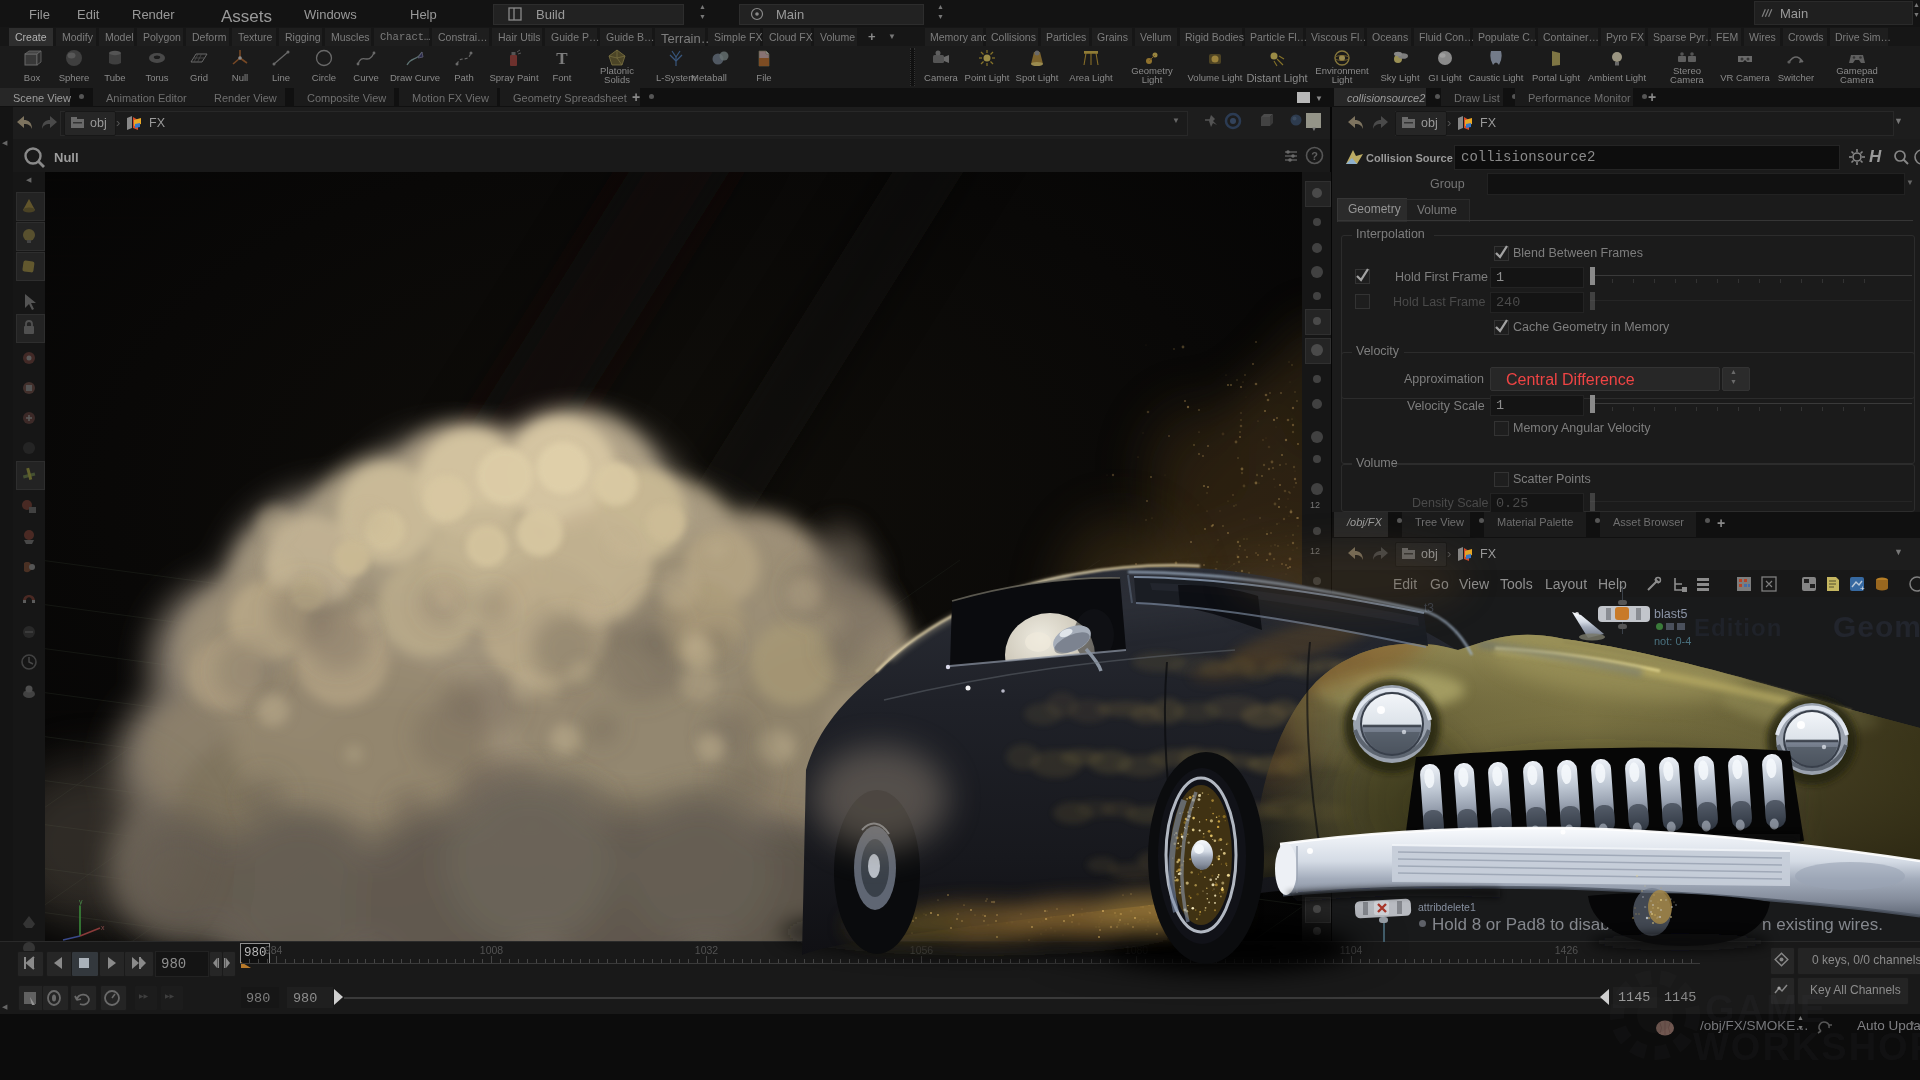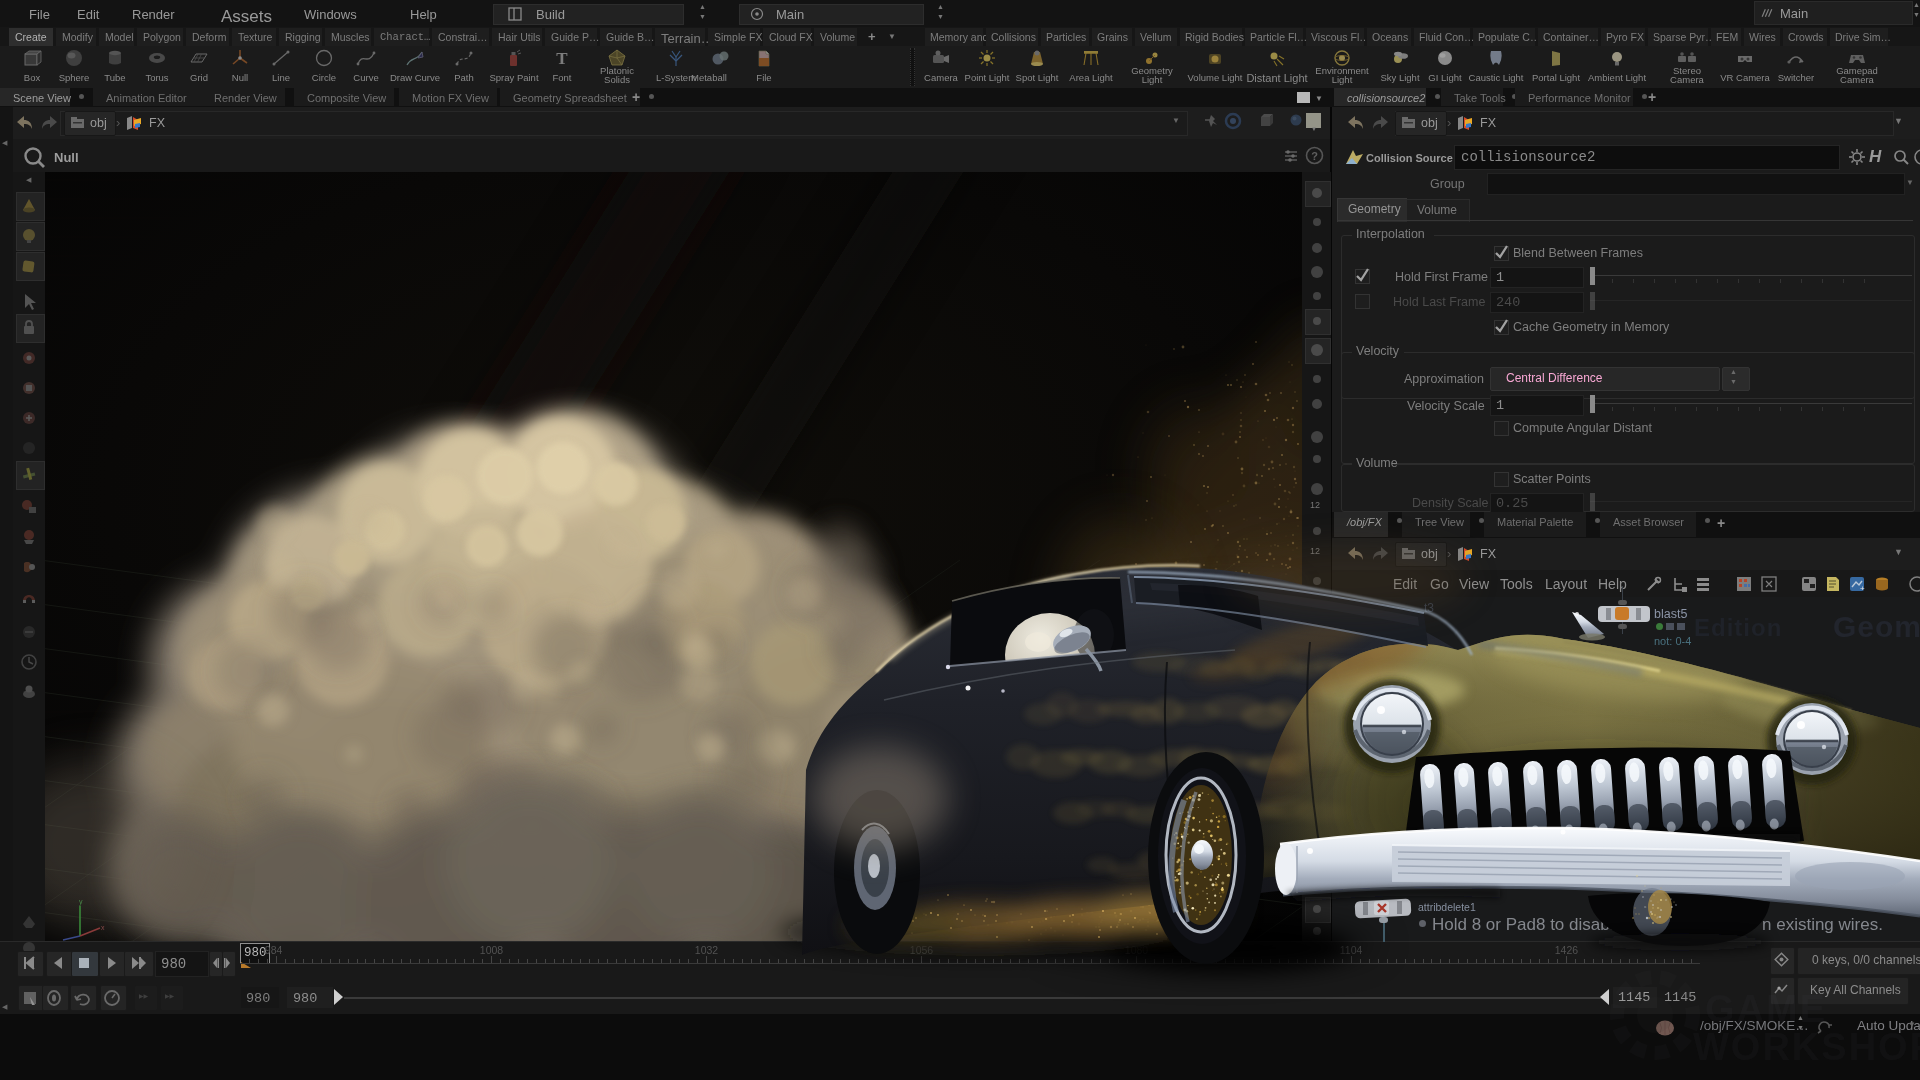--- a/index.html
+++ b/index.html
@@ -429,21 +429,21 @@
 <div class="a" style="left:500px;top:88px;width:140px;height:18px;background:#1b1b1b;"></div>
 <div class="txt" style="left:513px;top:92px;font-size:11px;color:#6f6f6f;">Geometry Spreadsheet</div>
 <div class="txt" style="left:649px;top:94px;width:5px;height:5px;border-radius:50%;background:#555;"></div>
 <div class="txt" style="left:632px;top:89px;font-size:14px;color:#8a8a8a;font-weight:bold;">+</div>
 <div class="a" style="left:1297px;top:92px;width:13px;height:11px;background:#b8b8b8;"></div>
 <div class="txt" style="left:1315px;top:94px;font-size:8px;color:#888;">▼</div>
 <div class="a" style="left:1334px;top:88px;width:92px;height:18px;background:#272727;"></div>
 <div class="txt" style="left:1347px;top:92px;font-size:11px;color:#9d9d9d;font-style:italic;">collisionsource2</div>
 <div class="txt" style="left:1435px;top:94px;width:5px;height:5px;border-radius:50%;background:#555;"></div>
 <div class="a" style="left:1441px;top:88px;width:62px;height:18px;background:#1b1b1b;"></div>
-<div class="txt" style="left:1454px;top:92px;font-size:11px;color:#6f6f6f;">Take Tools</div>
+<div class="txt" style="left:1454px;top:92px;font-size:11px;color:#6f6f6f;">Draw List</div>
 <div class="txt" style="left:1512px;top:94px;width:5px;height:5px;border-radius:50%;background:#555;"></div>
 <div class="a" style="left:1515px;top:88px;width:118px;height:18px;background:#1b1b1b;"></div>
 <div class="txt" style="left:1528px;top:92px;font-size:11px;color:#6f6f6f;">Performance Monitor</div>
 <div class="txt" style="left:1642px;top:94px;width:5px;height:5px;border-radius:50%;background:#555;"></div>
 <div class="txt" style="left:1648px;top:89px;font-size:14px;color:#8a8a8a;font-weight:bold;">+</div>
 <div class="a" style="left:60px;top:111px;width:1126px;height:23px;background:#1b1b1b;border:1px solid #282828;"></div>
 <div class="txt" style="left:1172px;top:116px;font-size:8px;color:#666;">▼</div>
 <svg class="a" style="left:14px;top:114px" width="22" height="18" viewBox="0 0 22 18">
       <path d="M10 2 3 8 10 14 10 10 C15 10 17 12 18 15 C18 8 14 6 10 6Z" fill="#7d735f"></path>
     </svg>
@@ -770,21 +770,21 @@
 <div class="a" style="left:1494px;top:320px;width:13px;height:13px;background:#1e1e1e;border:1px solid #333;"></div>
 <svg class="a" style="left:1492px;top:317px" width="20" height="20" viewBox="0 0 20 20">
       <path d="M4 10 8 14 15 3" fill="none" stroke="#a2a2a2" stroke-width="2.3"></path>
     </svg>
 <div class="txt" style="left:1513px;top:320px;font-size:12.5px;color:#7e7e7e;">Cache Geometry in Memory</div>
 <div class="a" style="left:1341px;top:352px;width:572px;height:110px;border:1px solid #2c2c2c;border-radius:3px;"></div>
 <div class="a" style="left:1352px;top:345px;width:52px;height:13px;background:#1b1b1b;"></div>
 <div class="txt" style="left:1356px;top:344px;font-size:12.5px;color:#7e7e7e;">Velocity</div>
 <div class="txt" style="left:1404px;top:372px;font-size:12.5px;color:#7e7e7e;">Approximation</div>
 <div class="a" style="left:1490px;top:367px;width:228px;height:22px;background:#272727;border:1px solid #333;border-radius:2px;"></div>
-<div class="txt" style="left:1506px;top:371px;font-size:12px;color:#f9a8d4;">Central Difference</div>
+<div class="txt" style="left:1506px;top:371px;font-size:16px;color:#ef4444;">Central Difference</div>
 <div class="a" style="left:1722px;top:367px;width:26px;height:22px;background:#2b2b2b;border:1px solid #333;border-radius:2px;"></div>
 <div class="txt" style="left:1730px;top:368px;font-size:7px;color:#6a6a6a;">▲</div>
 <div class="txt" style="left:1730px;top:378px;font-size:7px;color:#6a6a6a;">▼</div>
 <div class="txt" style="left:1407px;top:399px;font-size:12.5px;color:#7e7e7e;">Velocity Scale</div>
 <div class="a" style="left:1490px;top:395px;width:92px;height:19px;background:#141414;border:1px solid #232323;"></div>
 <div class="txt mono" style="left:1496px;top:398px;font-size:13.5px;color:#8e8e8e;">1</div>
 <div class="a" style="left:1590px;top:403px;width:322px;height:1px;background:#3a3a3a;opacity:1"></div>
 <div class="a" style="left:1590px;top:395px;width:5px;height:18px;background:#8a8a8a;opacity:1"></div>
 <div class="a" style="left:1612px;top:407px;width:1px;height:4px;background:#333"></div>
     <div class="a" style="left:1633px;top:407px;width:1px;height:4px;background:#333"></div>
@@ -793,21 +793,21 @@
     <div class="a" style="left:1696px;top:407px;width:1px;height:4px;background:#333"></div>
     <div class="a" style="left:1717px;top:407px;width:1px;height:4px;background:#333"></div>
     <div class="a" style="left:1738px;top:407px;width:1px;height:4px;background:#333"></div>
     <div class="a" style="left:1759px;top:407px;width:1px;height:4px;background:#333"></div>
     <div class="a" style="left:1780px;top:407px;width:1px;height:4px;background:#333"></div>
     <div class="a" style="left:1801px;top:407px;width:1px;height:4px;background:#333"></div>
     <div class="a" style="left:1822px;top:407px;width:1px;height:4px;background:#333"></div>
     <div class="a" style="left:1843px;top:407px;width:1px;height:4px;background:#333"></div>
     <div class="a" style="left:1864px;top:407px;width:1px;height:4px;background:#333"></div>
 <div class="a" style="left:1494px;top:421px;width:13px;height:13px;background:#1e1e1e;border:1px solid #333;"></div>
-<div class="txt" style="left:1513px;top:421px;font-size:12.5px;color:#7e7e7e;">Compute Angular Distant</div>
+<div class="txt" style="left:1513px;top:421px;font-size:12.5px;color:#7e7e7e;">Memory Angular Velocity</div>
 <div class="a" style="left:1341px;top:464px;width:572px;height:46px;border:1px solid #2c2c2c;border-radius:3px;"></div>
 <div class="a" style="left:1352px;top:457px;width:42px;height:13px;background:#1b1b1b;"></div>
 <div class="txt" style="left:1356px;top:456px;font-size:12.5px;color:#7e7e7e;">Volume</div>
 <div class="a" style="left:1494px;top:472px;width:13px;height:13px;background:#1e1e1e;border:1px solid #333;"></div>
 <div class="txt" style="left:1513px;top:472px;font-size:12.5px;color:#7e7e7e;">Scatter Points</div>
 <div class="txt" style="left:1412px;top:496px;font-size:12.5px;color:#4a4a4a;">Density Scale</div>
 <div class="a" style="left:1490px;top:493px;width:92px;height:19px;background:#141414;border:1px solid #232323;"></div>
 <div class="txt mono" style="left:1496px;top:496px;font-size:13.5px;color:#4a4a4a;">0.25</div>
 <div class="a" style="left:1590px;top:501px;width:322px;height:1px;background:#3a3a3a;opacity:0.35"></div>
 <div class="a" style="left:1590px;top:493px;width:5px;height:18px;background:#8a8a8a;opacity:0.35"></div>

